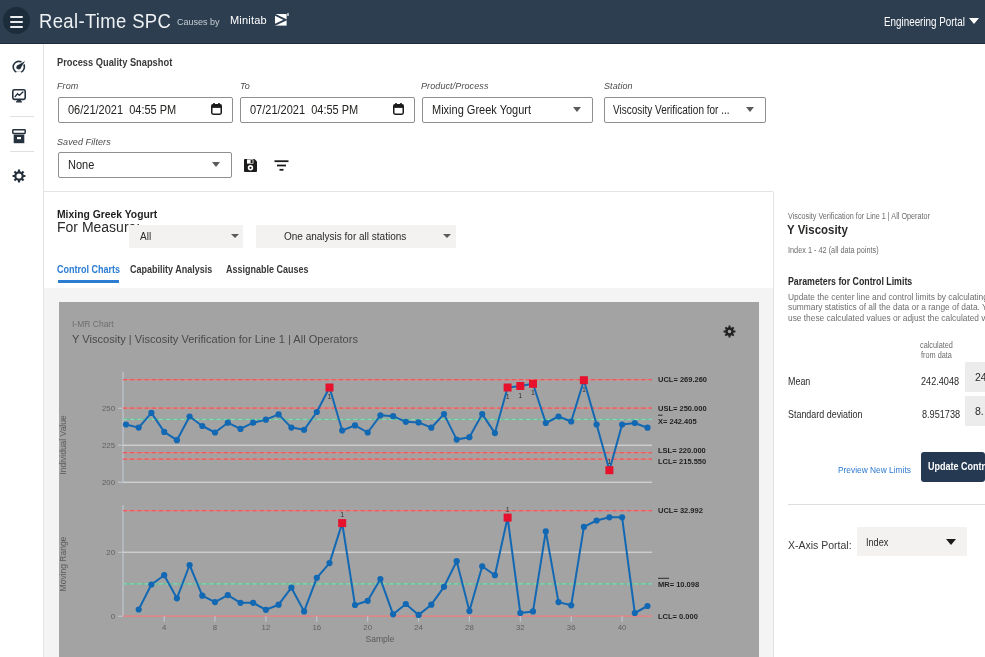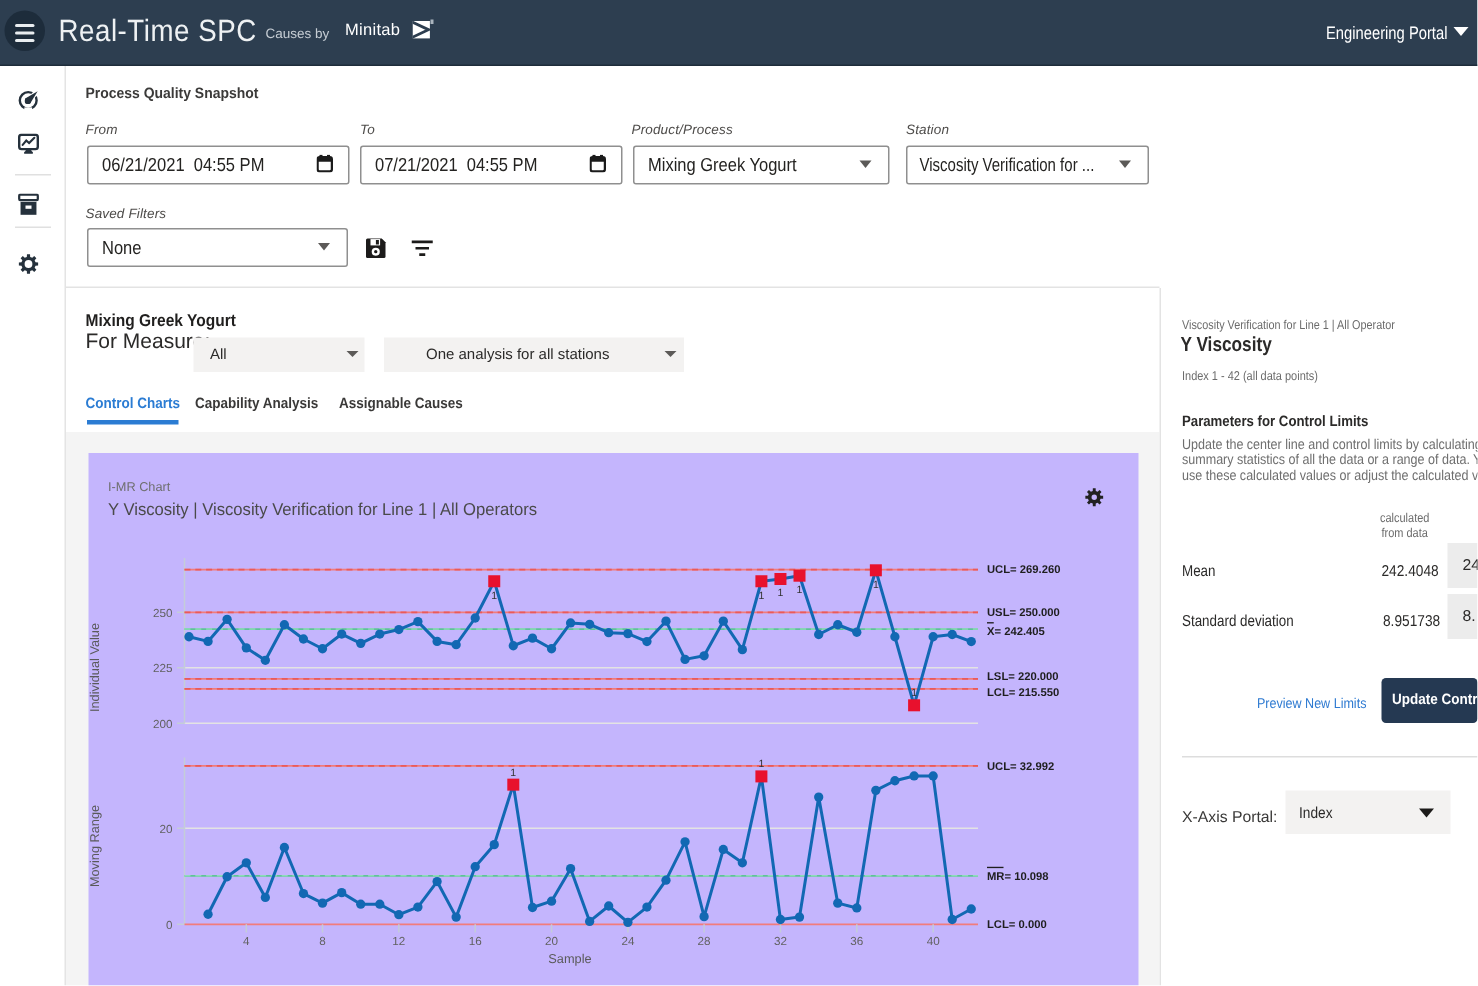--- a/index.html
+++ b/index.html
@@ -20,21 +20,21 @@
   .sdiv { left:10px; width:24px; height:1px; background:#e0e0e0; }
   
   .lbl { font-size:9px; color:#4e4c4a; letter-spacing:0.1px;font-style:italic; }
   .inp { border:1px solid #8f8f8f; border-radius:2px; background:#fff; font-size:13px; color:#242321; }
   .seltxt { font-size:12.5px; color:#242321; white-space:nowrap; transform:scaleX(0.88); transform-origin:left top; }
   .caret-dn { width:0; height:0; border-left:4.5px solid transparent; border-right:4.5px solid transparent; border-top:5px solid #5c5a58; }
   .divider-h { left:44px; top:191px; width:729px; height:1px; background:#e3e3e3; }
   
   .rpanel { left:773px; top:192px; width:212px; height:465px; background:#fff; border-left:1px solid #e3e3e3; }
   .grayarea { left:44px; top:288px; width:729px; height:369px; background:#f4f4f4; }
-  .card { left:15px; top:14px; width:700px; height:355px; background:#c4b5fd; }
+  .card { left:15px; top:14px; width:700px; height:355px; background:#a3a3a3; }
   .tabtxt { font-size:10px; font-weight:bold; color:#3a3938; white-space:nowrap; transform:scaleX(0.9); transform-origin:left top; }
   .ddgray { background:#f3f2f1; font-size:10px; color:#2b2a29; }
   .gcaret { width:0; height:0; border-left:4px solid transparent; border-right:4px solid transparent; border-top:4.5px solid #5c5a58; }
 </style>
 </head>
 <body>
 <div id="page">
 
   <div class="abs nav"></div>
   <div class="abs burger">

